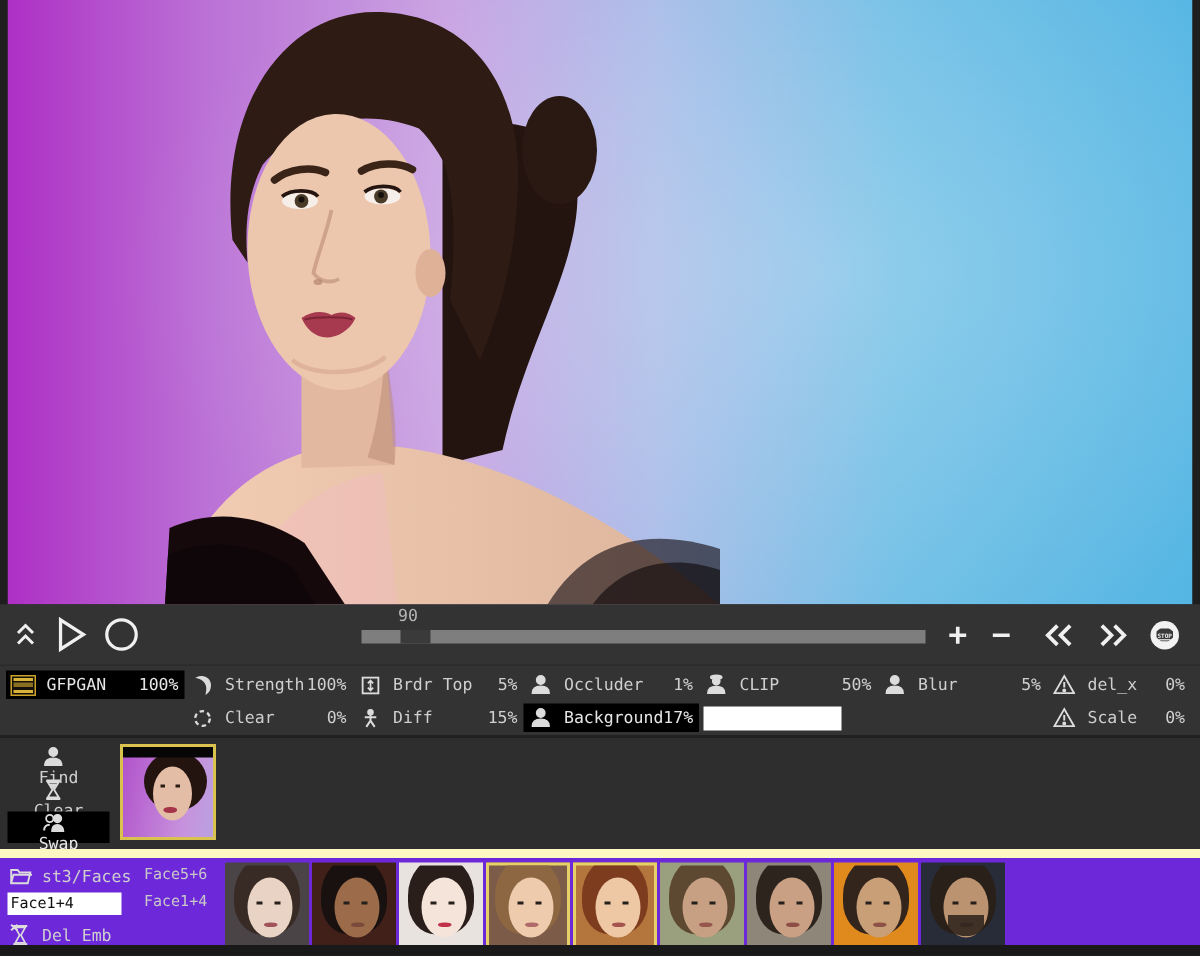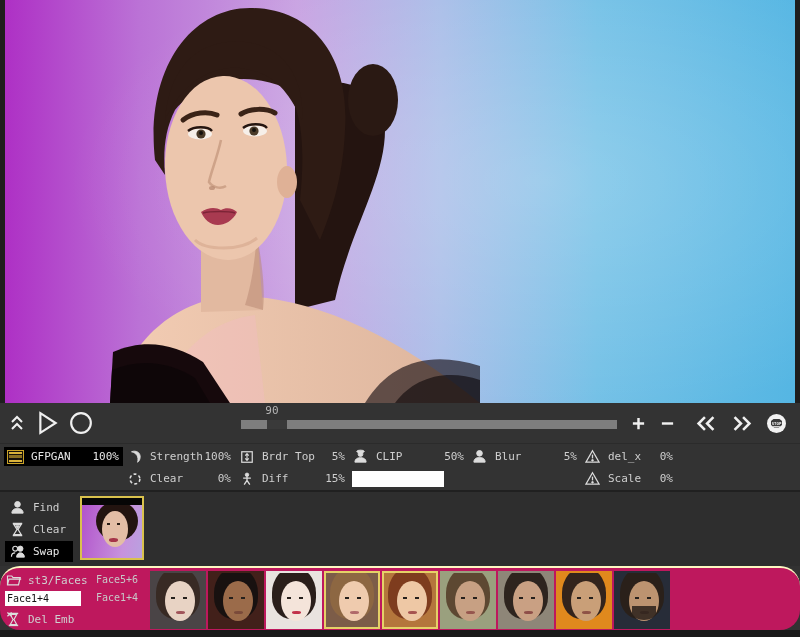--- a/index.html
+++ b/index.html
@@ -35,32 +35,32 @@
   .ticon svg { fill: #dcdcdc; stroke: #dcdcdc; }
   .gfpgan-chip { width: 17px; height: 14px; background: #15100a; border: 1px solid #c9a227; display: flex; flex-direction: column; justify-content: space-between; padding: 1px; }
   .gfpgan-chip i { display: block; height: 2px; background: #d9b23a; }
   .gfpgan-chip i.mid { background: #8a6f22; height: 3px; }
   .clip-input { width: 92px; height: 16px; background: #ffffff; border: none; margin-left: 3px; }
   .checkbox { width: 12px; height: 12px; background: #f2f2f2; border-radius: 2px; }
 
   
   .swap-panel { position: absolute; top: 490px; left: 0; width: 800px; height: 76px; background: #2e2e2e; border-top: 2px solid #202020; }
   .swap-buttons { position: absolute; top: 5px; left: 5px; display: flex; flex-direction: column; gap: 1px; }
-  .sbtn { display: flex; align-items: center; height: 21px; width: 68px; padding: 0 4px; font-size: 11px; cursor: pointer; }
+  .sbtn { display: flex; align-items: center; height: 21px; width: 68px; padding: 0 4px; font-size: 11px; cursor: pointer; flex-direction: column; }
   .sbtn .ticon { width: 17px; margin-right: 7px; display: inline-flex; justify-content: center; }
   .sbtn.hl { background: #000; color: #e6e6e6; text-align: right; }
   .swap-thumb { position: absolute; top: 4px; left: 80px; width: 64px; height: 64px; border: 2px solid #d9c24d; background: linear-gradient(100deg, #b152cb 0%, #c792dd 70%, #b9a1e0 100%); overflow: hidden; cursor: pointer; }
   .swap-thumb .bar { position: absolute; top: 0; left: 0; right: 0; height: 7px; background: #060606; }
   .swap-thumb .hairm { position: absolute; top: 3px; left: 14px; width: 42px; height: 40px; border-radius: 50%; background: #231410; }
   .swap-thumb .facem { position: absolute; top: 13px; left: 20px; width: 26px; height: 36px; border-radius: 50%; background: #e3bda6; }
   .swap-thumb .lipsm { position: absolute; top: 40px; left: 27px; width: 9px; height: 4px; border-radius: 45%; background: #a53449; }
   .swap-thumb .eyesm { position: absolute; top: 25px; left: 25px; width: 3px; height: 2px; background: #2a1d16; box-shadow: 10px 0 0 #2a1d16; }
 
   
-  .faces-panel { position: absolute; top: 566px; left: 0; width: 800px; height: 64px; background: #be185d; border-top: 2px solid #fef9c3; border-radius: 20px; }
+  .faces-panel { position: absolute; top: 566px; left: 0; width: 800px; height: 64px; background: #6d28d9; border-top: 6px solid #fef9c3; }
   .fp-left { position: absolute; top: 3px; left: 5px; width: 92px; }
   .fp-row { display: flex; align-items: center; height: 18px; font-size: 11px; cursor: pointer; }
   .fp-row .ticon { width: 17px; margin-right: 6px; display: inline-flex; justify-content: center; }
   .face-name-input { width: 76px; height: 15px; border: none; background: #fff; color: #111; font-family: "DejaVu Sans Mono", monospace; font-size: 10px; padding: 0 2px; margin: 2px 0 4px 0; display: block; }
   .fp-groups { position: absolute; top: 6px; left: 96px; width: 52px; font-size: 10px; color: #c8c8c8; }
   .fp-groups div { margin-bottom: 7px; }
   .thumb-strip { position: absolute; top: 3px; left: 150px; display: flex; gap: 2px; }
   .thumb { position: relative; width: 56px; height: 58px; background: var(--bg); border: 2px solid transparent; overflow: hidden; cursor: pointer; flex: none; }
   .thumb.selected { border-color: #e5d167; }
   .t-hair { position: absolute; top: -6px; left: 4px; right: 4px; height: 52px; border-radius: 50% 50% 42% 42%; background: var(--hair); }
@@ -316,20 +316,40 @@
       <div class="tcell">
         <span class="ticon">
             <svg width="14" height="14" viewBox="0 0 16 16">
               <use href="#i-diff"></use>
             </svg>
           </span>
         <span class="tlabel">Diff</span>
         <span class="tvalue">15%</span>
       </div>
     </div>
+    <div class="tcol tcol4">
+      <div class="tcell">
+        <span class="ticon">
+            <svg width="15" height="15" viewBox="0 0 16 16">
+              <use href="#i-person"></use>
+            </svg>
+          </span>
+        <span class="tlabel">Occluder</span>
+        <span class="tvalue">1%</span>
+      </div>
+      <div class="tcell hl">
+        <span class="ticon">
+            <svg width="15" height="15" viewBox="0 0 16 16">
+              <use href="#i-person"></use>
+            </svg>
+          </span>
+        <span class="tlabel">Background</span>
+        <span class="tvalue">17%</span>
+      </div>
+    </div>
     <div class="tcol tcol5">
       <div class="tcell">
         <span class="ticon">
             <svg width="15" height="15" viewBox="0 0 16 16">
               <use href="#i-person-beret"></use>
             </svg>
           </span>
         <span class="tlabel">CLIP</span>
         <span class="tvalue">50%</span>
       </div>

